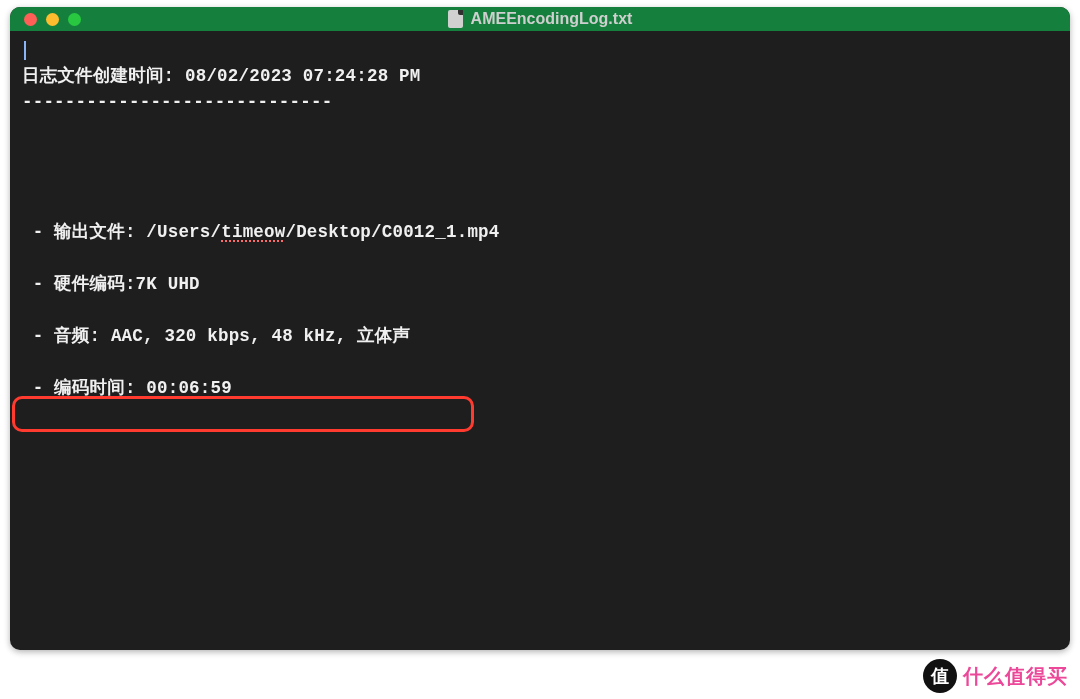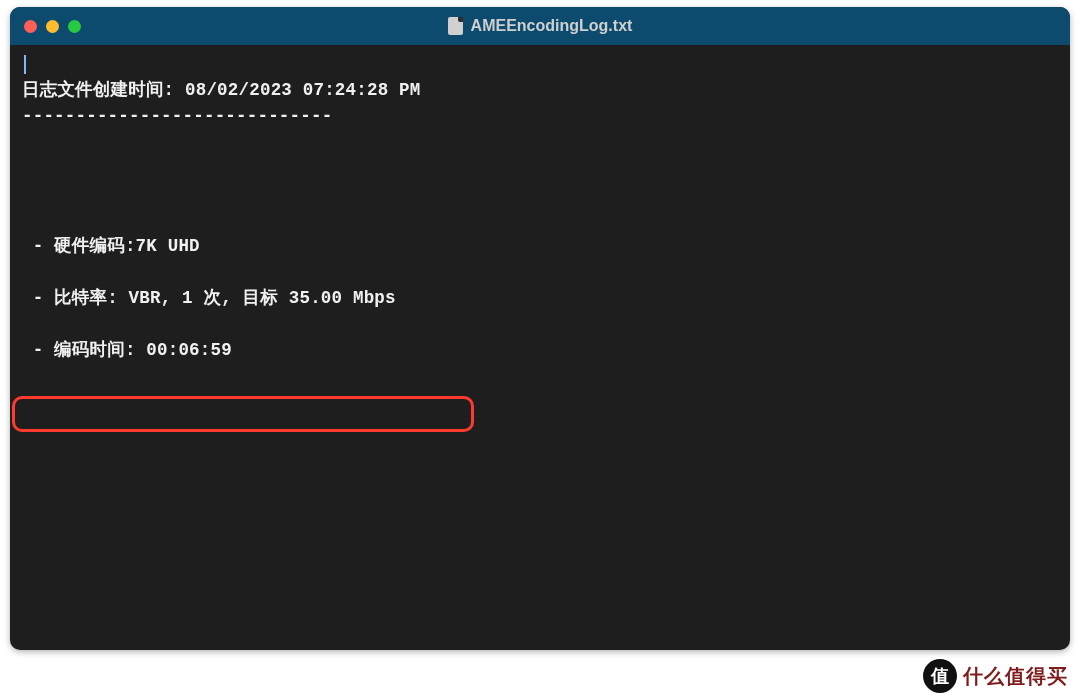--- a/index.html
+++ b/index.html
@@ -16,22 +16,22 @@
       left: 10px;
       top: 7px;
       width: 1060px;
       height: 643px;
       background: #1e1e1e;
       border-radius: 10px;
       overflow: hidden;
       box-shadow: 0 2px 6px rgba(0,0,0,0.3);
     }
     .title-bar {
-      height: 38px;
-      background: #0c4a6e;
+      height: 24px;
+      background: #15803d;
       display: flex;
       align-items: center;
       padding: 0 14px;
       position: relative;
     }
     .traffic-lights {
       display: flex;
       gap: 9px;
       position: absolute;
       left: 14px;
@@ -98,21 +98,21 @@
       display: flex;
       align-items: center;
       gap: 6px;
     }
     .wm-badge{
       width: 34px; height: 34px; border-radius: 50%;
       background: #111; color:#fff; display:flex; align-items:center; justify-content:center;
       font-family: sans-serif; font-size:18px; font-weight:900;
     }
     .wm-text{
-      font-family: Liberation Mono, monospace; font-size:20px; font-weight:700; color:#7f1d1d;
+      font-family: Liberation Mono, monospace; font-size:20px; font-weight:700; color:#ec4899;
       letter-spacing: 1px;
     }
     .line { display:block; }
   </style>
 </head>
 <body>
 
 <div class="window">
   <div class="title-bar">
     <div class="traffic-lights">
@@ -124,22 +124,23 @@
       <div class="doc-icon"></div>
       <div class="title-text">AMEEncodingLog.txt</div>
     </div>
   </div>
 
   <div class="editor"><span class="cursor"></span>
 <span class="line"><span>日志文件创建时间: </span><span>08/02/2023 07:24:28 PM</span></span><span class="line">-----------------------------</span>
 
 
 
+<span class="line"><span> - 输出文件: </span><span>/Users/</span><span class="squig">timeow</span><span>/Desktop/C0012_1.mp4</span></span>
 <span class="line"><span> - 硬件编码:</span><span>7K UHD</span></span>
-<span class="line"><span> - 比特率: </span><span>VBR, 1 次, 目标 35.00 Mbps</span></span>
+<span class="line"><span> - 音频: </span><span>AAC, 320 kbps, 48 kHz, 立体声</span></span>
 <span class="line"><span> - 编码时间: </span><span>00:06:59</span></span>
 <span class="line"></span>
 
 
 
 </div>
 
   <div class="highlight-box"></div>
 </div>
 

